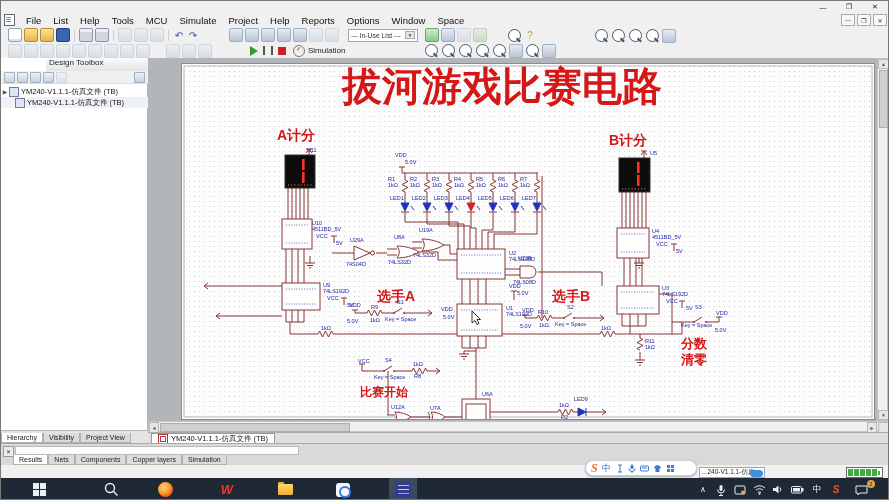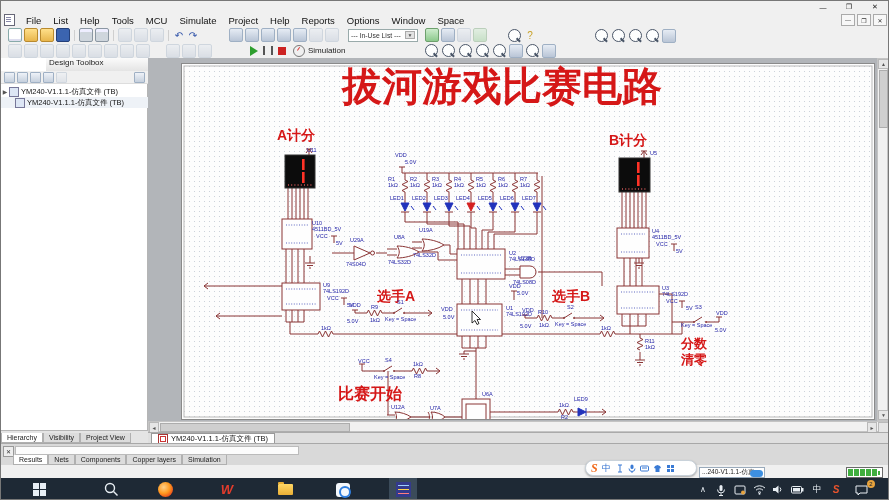--- a/index.html
+++ b/index.html
@@ -396,21 +396,21 @@
         </g>
 
         <polygon points="290,247 290,259 293,256.5 295,260.5 297,259.5 295,255.5 298.5,255.5" fill="#fff" stroke="#000" stroke-width="0.8"></polygon>
       </svg>
       <div id="sch-labels">
           <span class="slab sred ctr" style="left: 320px; top: 2px; font-size: 40px;">拔河游戏比赛电路</span>
           <span class="slab sred ctr" style="left: 114px; top: 64px; font-size: 14px;">A计分</span>
           <span class="slab sred ctr" style="left: 446px; top: 69px; font-size: 14px;">B计分</span>
           <span class="slab sred ctr" style="left: 214px; top: 225px; font-size: 14px;">选手A</span>
           <span class="slab sred ctr" style="left: 389px; top: 225px; font-size: 14px;">选手B</span>
-          <span class="slab sred ctr" style="left: 188px; top: 322px; font-size: 16px;">比赛开始</span>
+          <span class="slab sred ctr" style="left: 202px; top: 322px; font-size: 12px;">比赛开始</span>
           <span class="slab sred ctr" style="left: 512px; top: 273px; font-size: 13px;">分数</span>
           <span class="slab sred ctr" style="left: 512px; top: 289px; font-size: 13px;">清零</span>
           <span class="slab sblue" style="left: 125px; top: 84px;">U11</span>
           <span class="slab sblue" style="left: 468px; top: 87px;">U5</span>
           <span class="slab sblue" style="left: 130px; top: 157px;">U10</span>
           <span class="slab sblue" style="left: 130px; top: 163px;">4511BD_5V</span>
           <span class="slab sblue" style="left: 134px; top: 170px;">VCC</span>
           <span class="slab sblue" style="left: 154px; top: 177px;">5V</span>
           <span class="slab sblue" style="left: 141px; top: 219px;">U9</span>
           <span class="slab sblue" style="left: 141px; top: 225px;">74LS192D</span>

